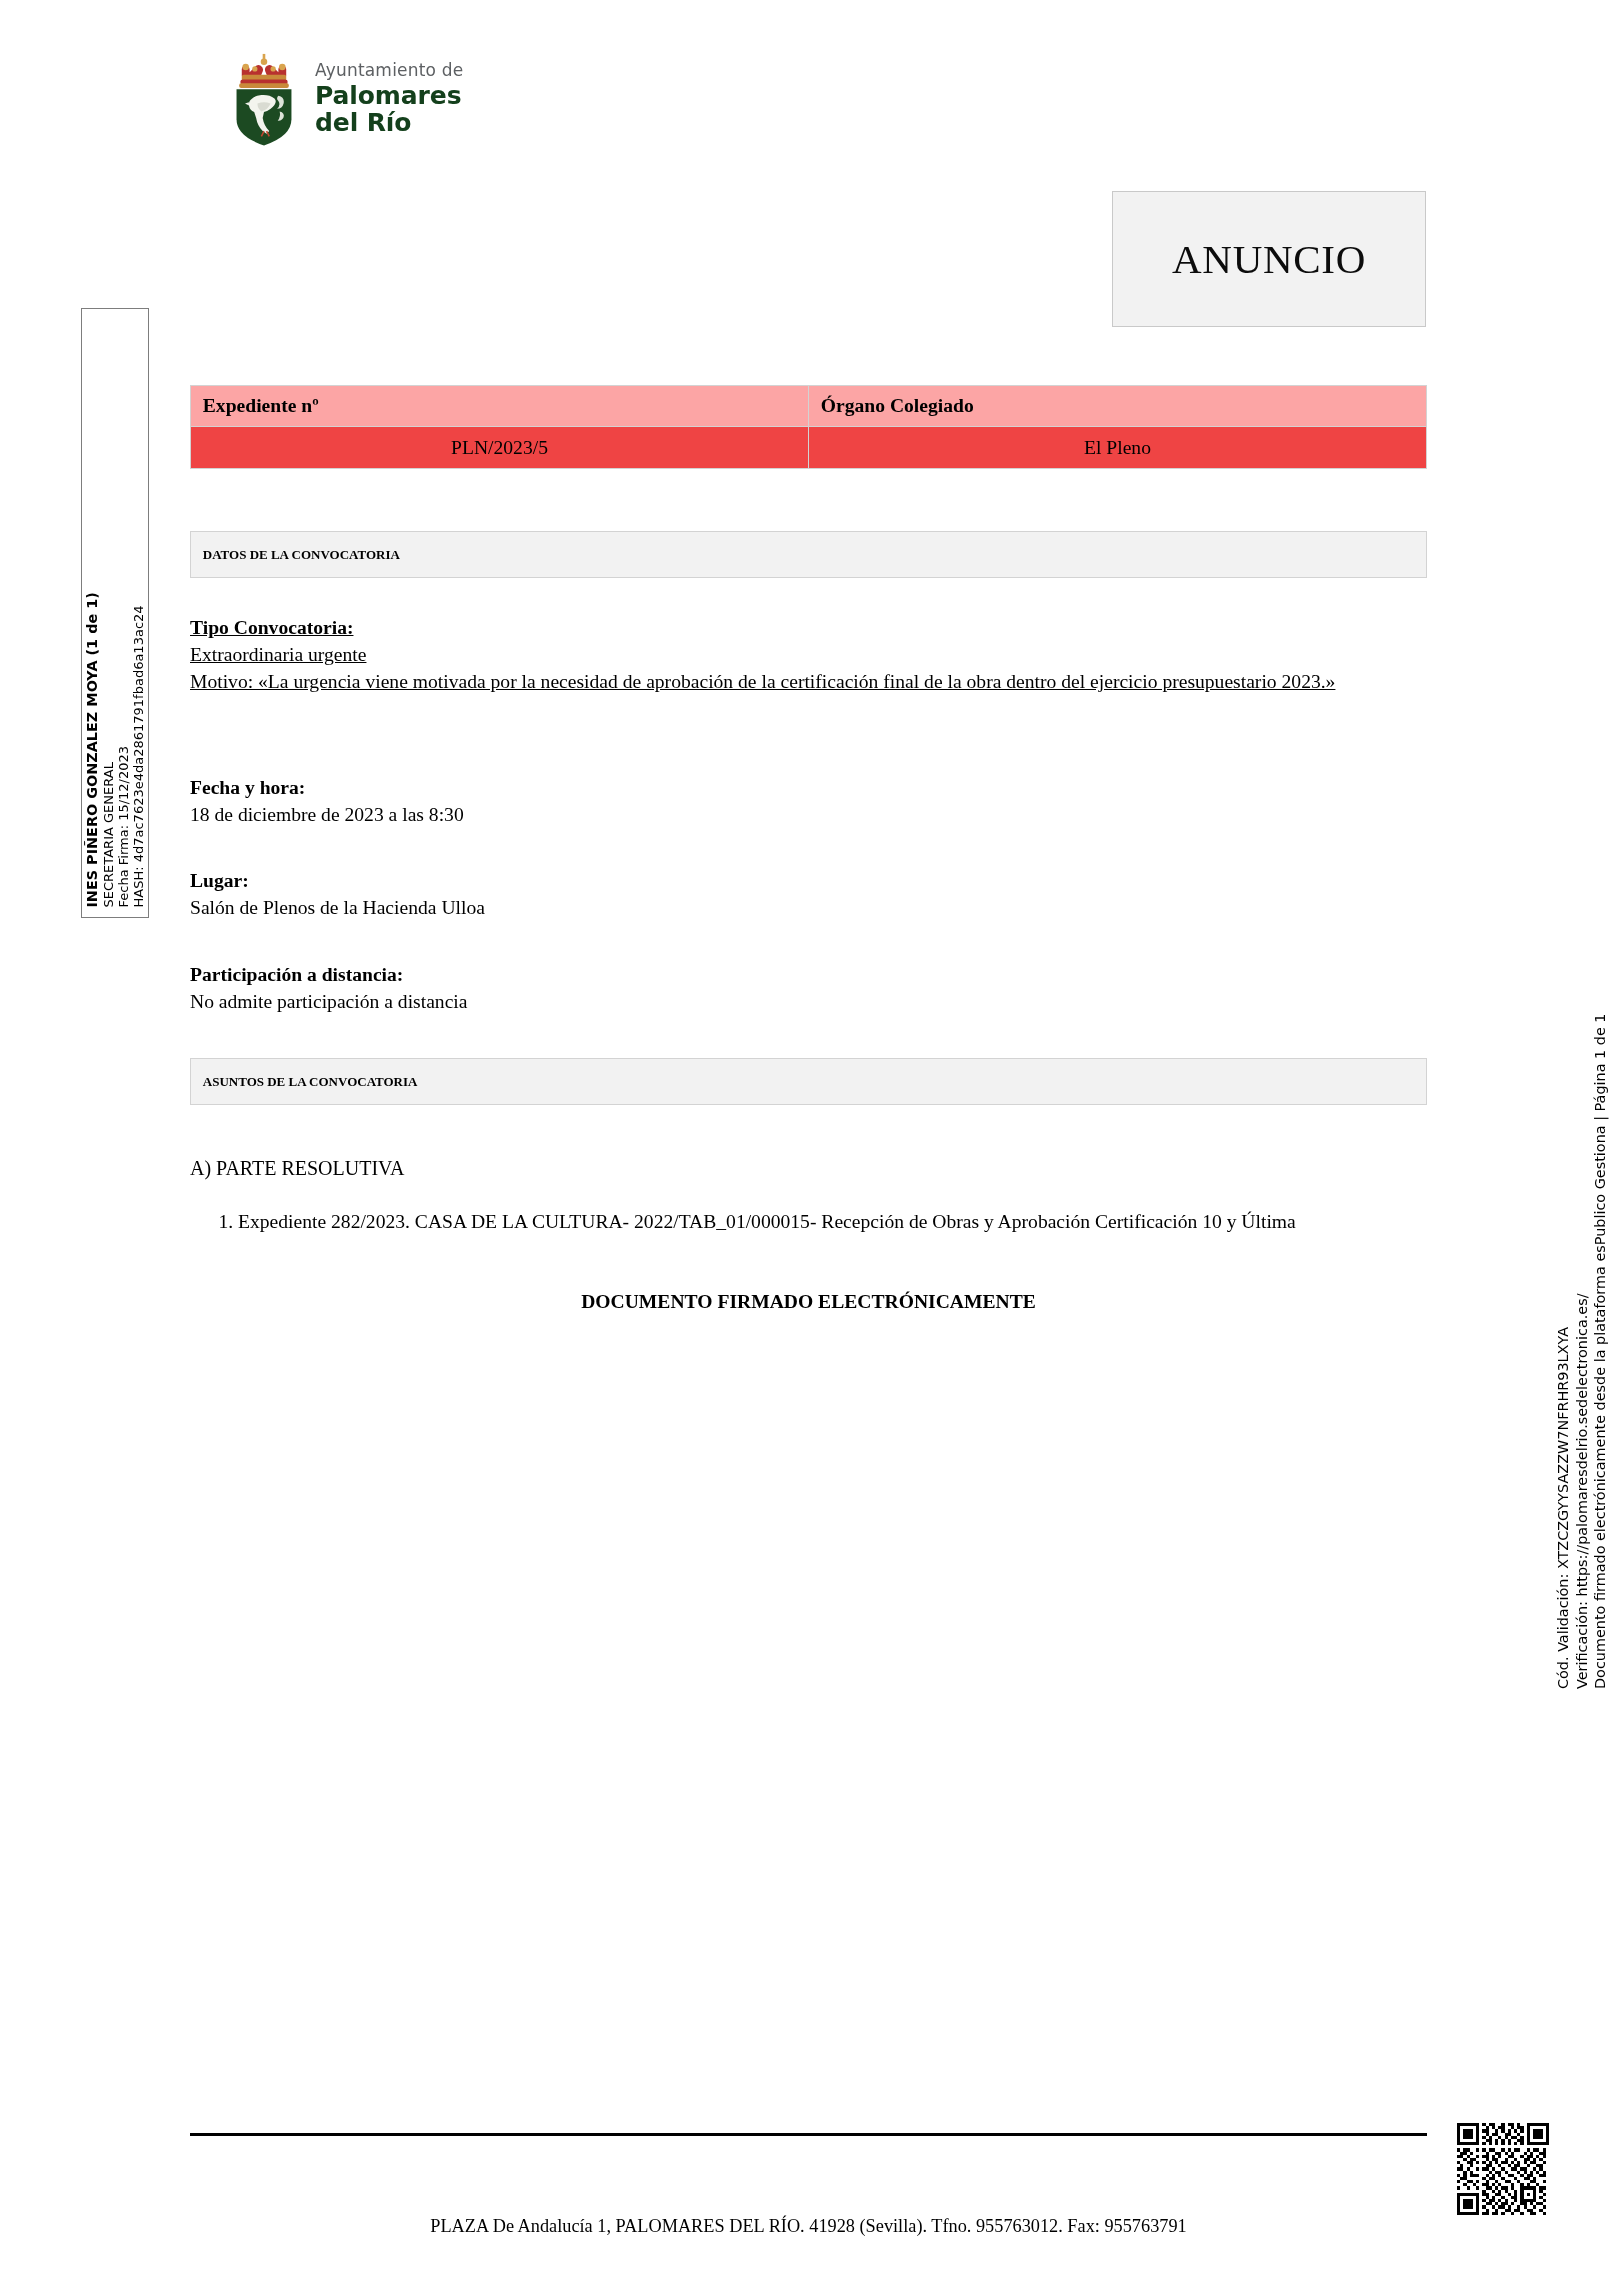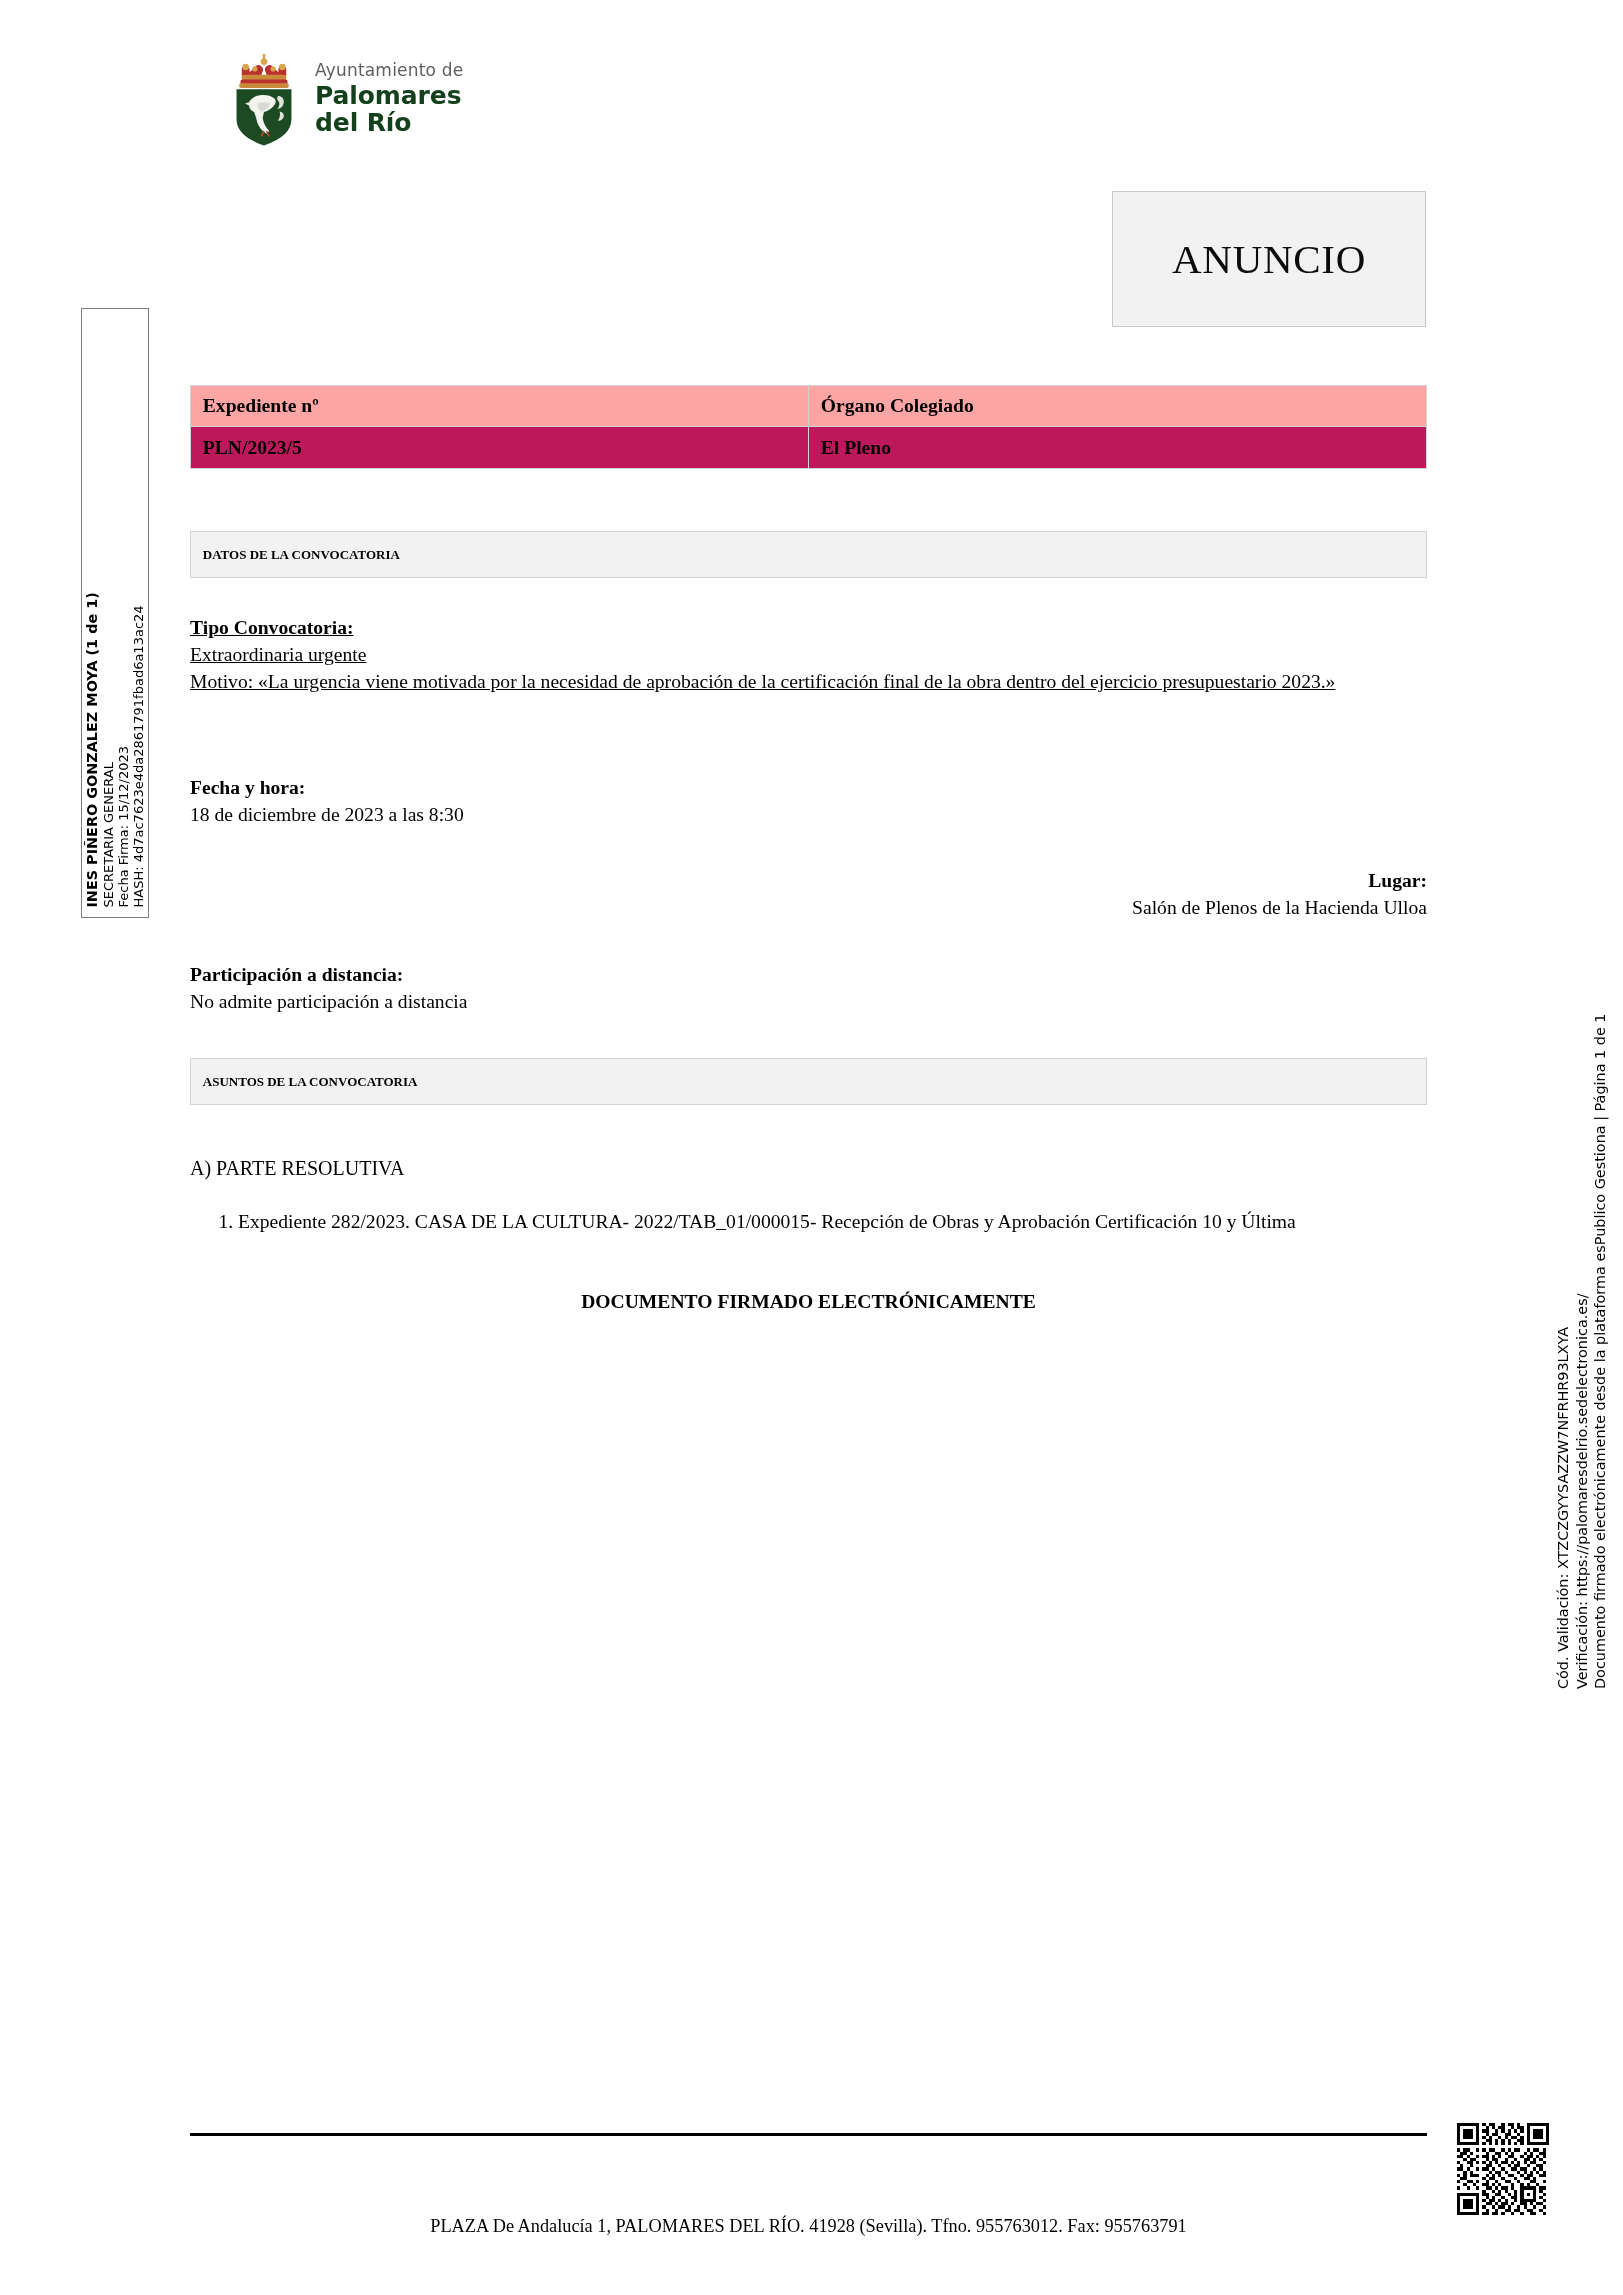--- a/index.html
+++ b/index.html
@@ -129,22 +129,23 @@
     text-align: left;
     vertical-align: middle;
     height: 35px;
     box-sizing: border-box;
   }
   #info-table th {
     background: #fca5a5;
     font-weight: bold;
   }
   #info-table td {
-    background: #be185d;
-    font-weight: bold;
+    background: #ef4444;
+    font-weight: normal;
+    text-align: center;
   }
 
   
   .section-bar {
     position: absolute;
     left: 0;
     width: 1237px;
     height: 47px;
     background: #f2f2f2;
     border: 1.3px solid #d3d3d3;
@@ -164,21 +165,21 @@
     font-size: 19.6px;
     font-weight: bold;
     line-height: 1.38;
   }
   .field .value {
     font-size: 19.6px;
     line-height: 1.38;
   }
   #f-tipo   { top: 614px; text-decoration: underline; }
   #f-fecha  { top: 774px; }
-  #f-lugar  { top: 867px; text-align: right; }
+  #f-lugar  { top: 867px; }
   #f-part   { top: 961px; }
 
   #parte-resolutiva {
     position: absolute;
     left: 0;
     top: 1157px;
     font-size: 20px;
     font-weight: normal;
   }
   #agenda-list {

